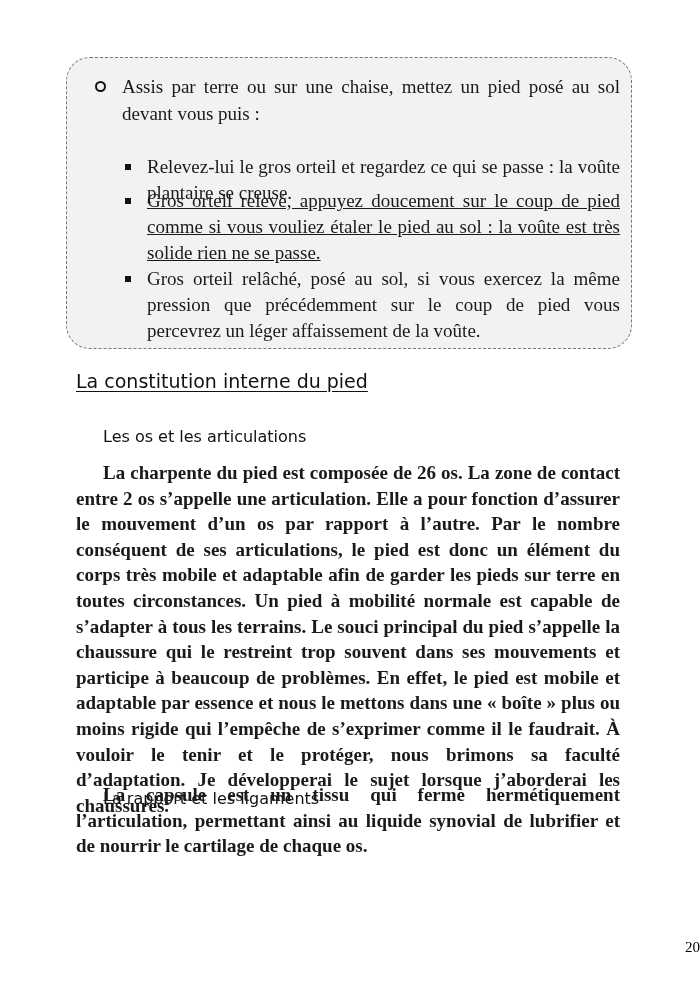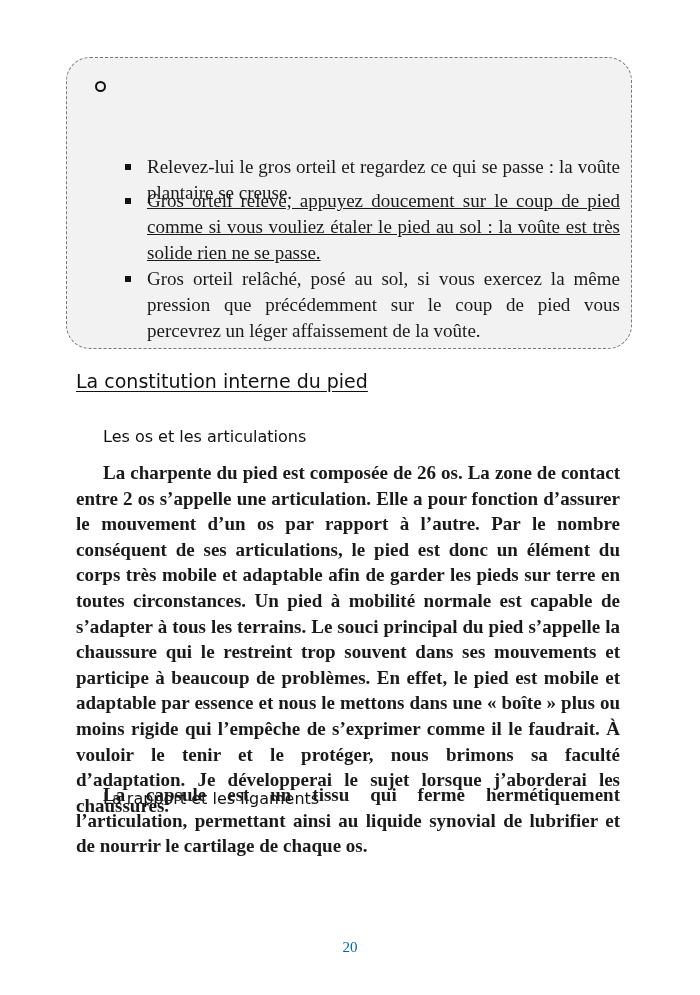--- a/index.html
+++ b/index.html
@@ -28,30 +28,31 @@
   h2.sec {
     position: absolute; left: 103px; margin: 0;
     font-family: "DejaVu Sans", sans-serif; font-size: 16px; font-weight: 400; color: #111;
   }
   .h2a { top: 427px; }
   .h2b { top: 789px; }
   .para { position: absolute; left: 76px; width: 544px;
           font-size: 19px; line-height: 25.6px; text-align: justify; margin: 0; text-indent: 27px; font-weight: bold; }
   .p1 { top: 460px; }
   .p2 { top: 782px; }
-  .pagenum { position: absolute; left: 0; width: 700px; top: 939px; text-align: center;
-             font-size: 15px; color: #0369a1; }
+  .pagenum { position: absolute; left: 0; width: 700px; top: 939px; text-align: right;
+             font-size: 15px; color: #000000; }
 </style>
 </head>
 <body>
 
 <div class="box"></div>
 
 <div class="lvl1">
   <span class="circ"></span>
+  <span>Assis par terre ou sur une chaise, mettez un pied posé au sol devant vous puis :</span>
 </div>
 
 <div class="sub sub1">
   <span class="sq"></span>
   <span>Relevez-lui le gros orteil et regardez ce qui se passe : la voûte plantaire se creuse.</span>
 </div>
 <div class="sub sub2">
   <span class="sq"></span>
   <span>Gros orteil relevé, appuyez doucement sur le coup de pied comme si vous vouliez étaler le pied au sol : la voûte est très solide rien ne se passe.</span>
 </div>

